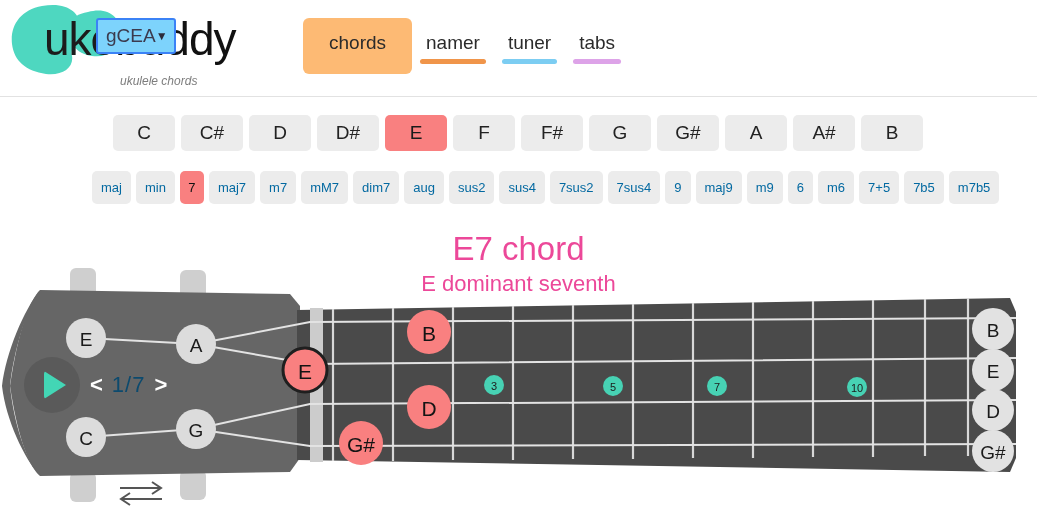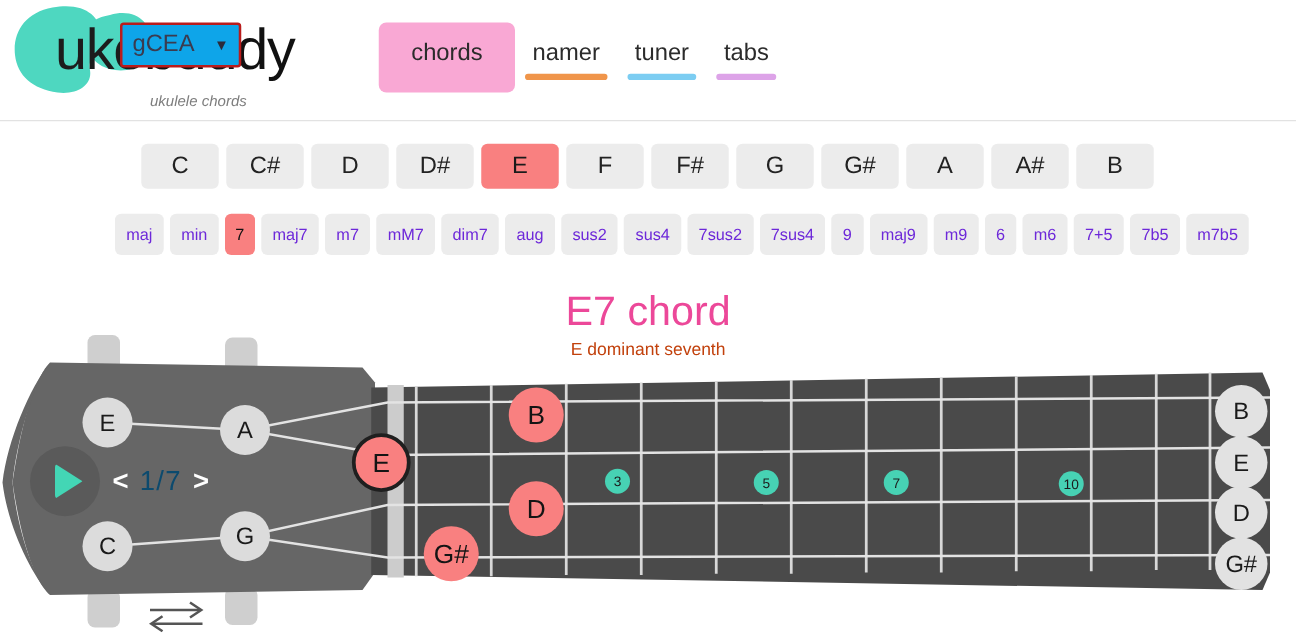--- a/index.html
+++ b/index.html
@@ -51,21 +51,21 @@
     position: relative;
     padding: 14px 0 10px 0;
     font-size: 19px;
     color: #2b2b2b;
     text-align: center;
     cursor: pointer;
     user-select: none;
   }
   .nav-item .nav-label { display: block; padding: 0 14px; }
   .nav-item.active {
-    background: #f9a8d4;
+    background: #fdba74;
     border-radius: 6px;
     padding: 14px 12px 14px 12px;
     height: 56px;
   }
   .nav-underline {
     position: absolute;
     left: 8px; right: 8px;
     bottom: 0px;
     height: 5px;
     border-radius: 3px;
@@ -102,58 +102,58 @@
   .type-btn {
     height: 33px;
     min-width: 24px;
     padding: 0 9px;
     background: #ececec;
     border-radius: 5px;
     display: flex;
     align-items: center;
     justify-content: center;
     font-size: 13px;
-    color: #6d28d9;
+    color: #0369a1;
     cursor: pointer;
     user-select: none;
     white-space: nowrap;
   }
   .type-btn.active { background: #f98080; color: #111; padding: 0 8px; }
 
   
   #chord-title {
     position: absolute;
     left: 0; right: 0; top: 230px;
     text-align: center;
     font-size: 33px;
     color: #ec4899;
   }
   #chord-sub {
     position: absolute;
     left: 0; right: 0; top: 271px;
     text-align: center;
-    font-size: 14px;
-    color: #c2410c;
+    font-size: 22px;
+    color: #ec4899;
   }
 
   
   #board {
     position: absolute;
     left: 0; top: 260px;
     width: 1037px; height: 251px;
   }
   #board svg { display: block; }
 
   
   #tuning-select {
     position: absolute;
     left: 96px; top: 18px;
-    width: 97px; height: 36px;
-    background: #0ea5e9;
-    border: 2px solid #b91c1c;
+    width: 80px; height: 36px;
+    background: #7dd3fc;
+    border: 2px solid #3b82f6;
     border-radius: 3px;
     display: flex;
     align-items: center;
     padding: 0 8px;
     cursor: pointer;
     user-select: none;
   }
   #tuning-label { font-size: 19px; color: #3b3b4f; flex: 1; }
   #tuning-caret { font-size: 12px; color: #2b2b3a; }
 

